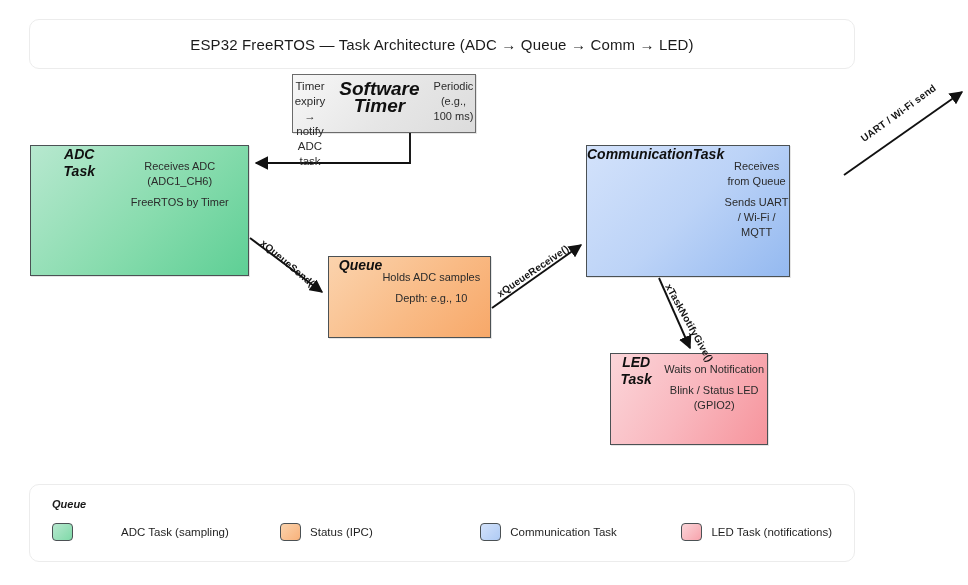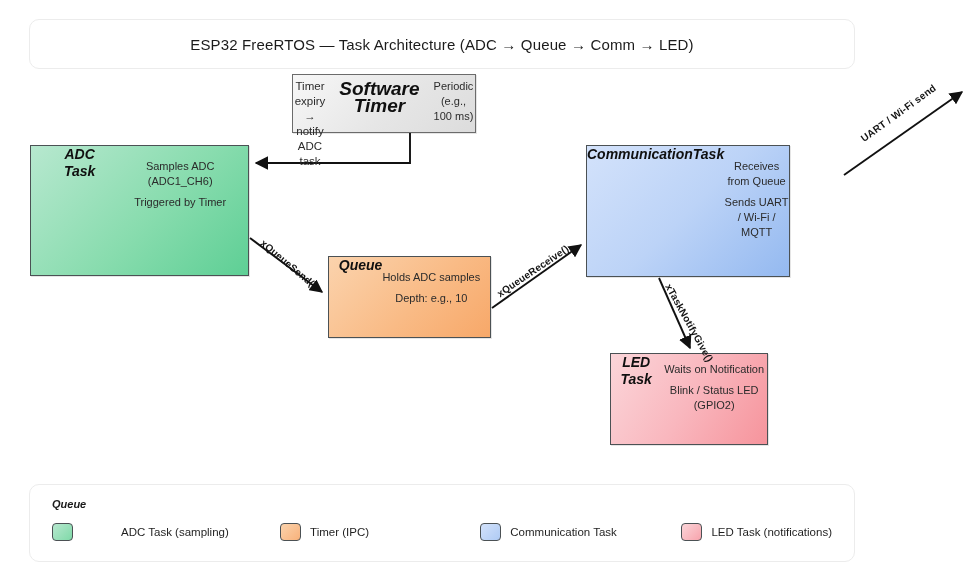--- a/index.html
+++ b/index.html
@@ -213,22 +213,22 @@
 
 <div class="node" id="node-timer">
   <div class="n-top">Timer expiry → notify ADC task</div>
   <div class="n-title">Software Timer</div>
   <div class="n-line">Periodic (e.g., 100 ms)</div>
 </div>
 
 <div class="node" id="node-adc">
   <div class="n-title">ADC Task</div>
   <div class="n-sub">
-    <div class="n-line">Samples ADC (ADC1_CH6)</div>
-    <div class="n-line">Triggered by Timer</div>
+    <div class="n-line">Receives ADC (ADC1_CH6)</div>
+    <div class="n-line">FreeRTOS by Timer</div>
   </div>
 </div>
 
 <div class="node" id="node-queue">
   <div class="n-title">Queue</div>
   <div class="n-sub">
     <div class="n-line">Holds ADC samples</div>
     <div class="n-line">Depth: e.g., 10</div>
   </div>
 </div>
@@ -257,21 +257,21 @@
 
 <div class="legend-card">
   <div class="legend-title">Queue</div>
   <div class="legend-row">
     <div class="legend-item">
       <span class="legend-swatch sw-adc"></span>
       <span class="legend-label">ADC Task (sampling)</span>
     </div>
     <div class="legend-item">
       <span class="legend-swatch sw-queue"></span>
-      <span class="legend-label">Timer (IPC)</span>
+      <span class="legend-label">Status (IPC)</span>
     </div>
     <div class="legend-item">
       <span class="legend-swatch sw-comm"></span>
       <span class="legend-label">Communication Task</span>
     </div>
     <div class="legend-item">
       <span class="legend-swatch sw-led"></span>
       <span class="legend-label">LED Task (notifications)</span>
     </div>
   </div>

